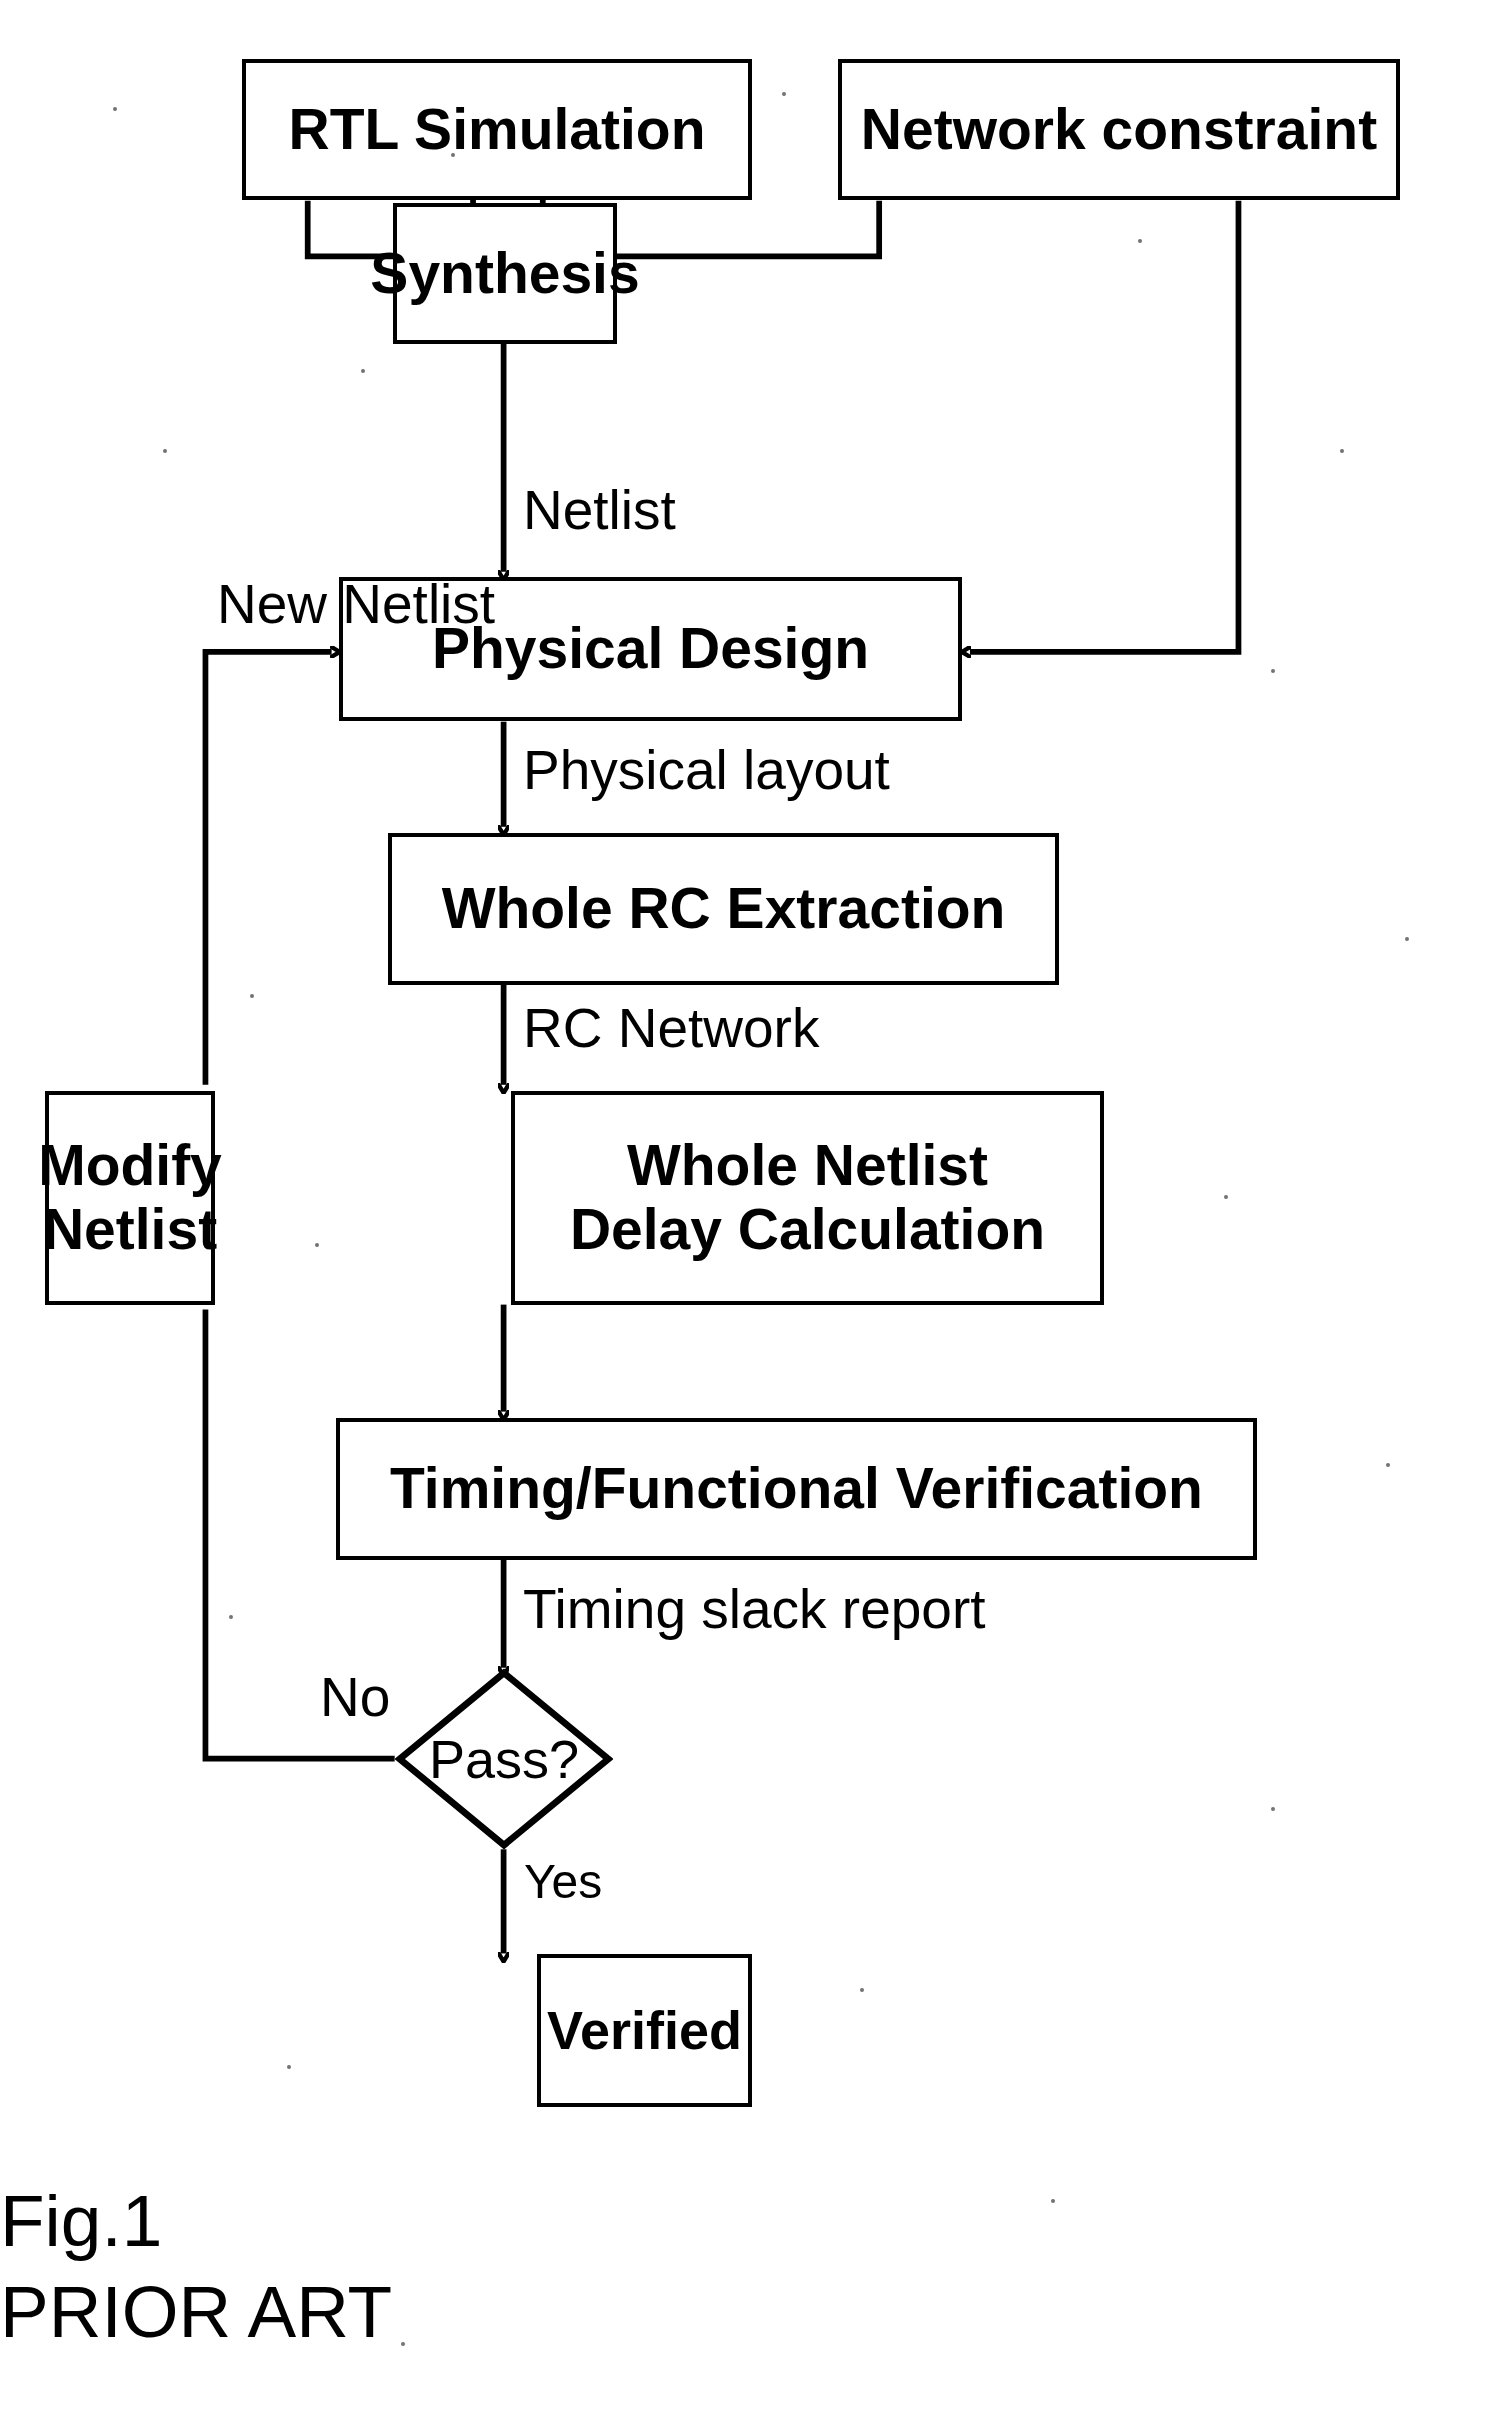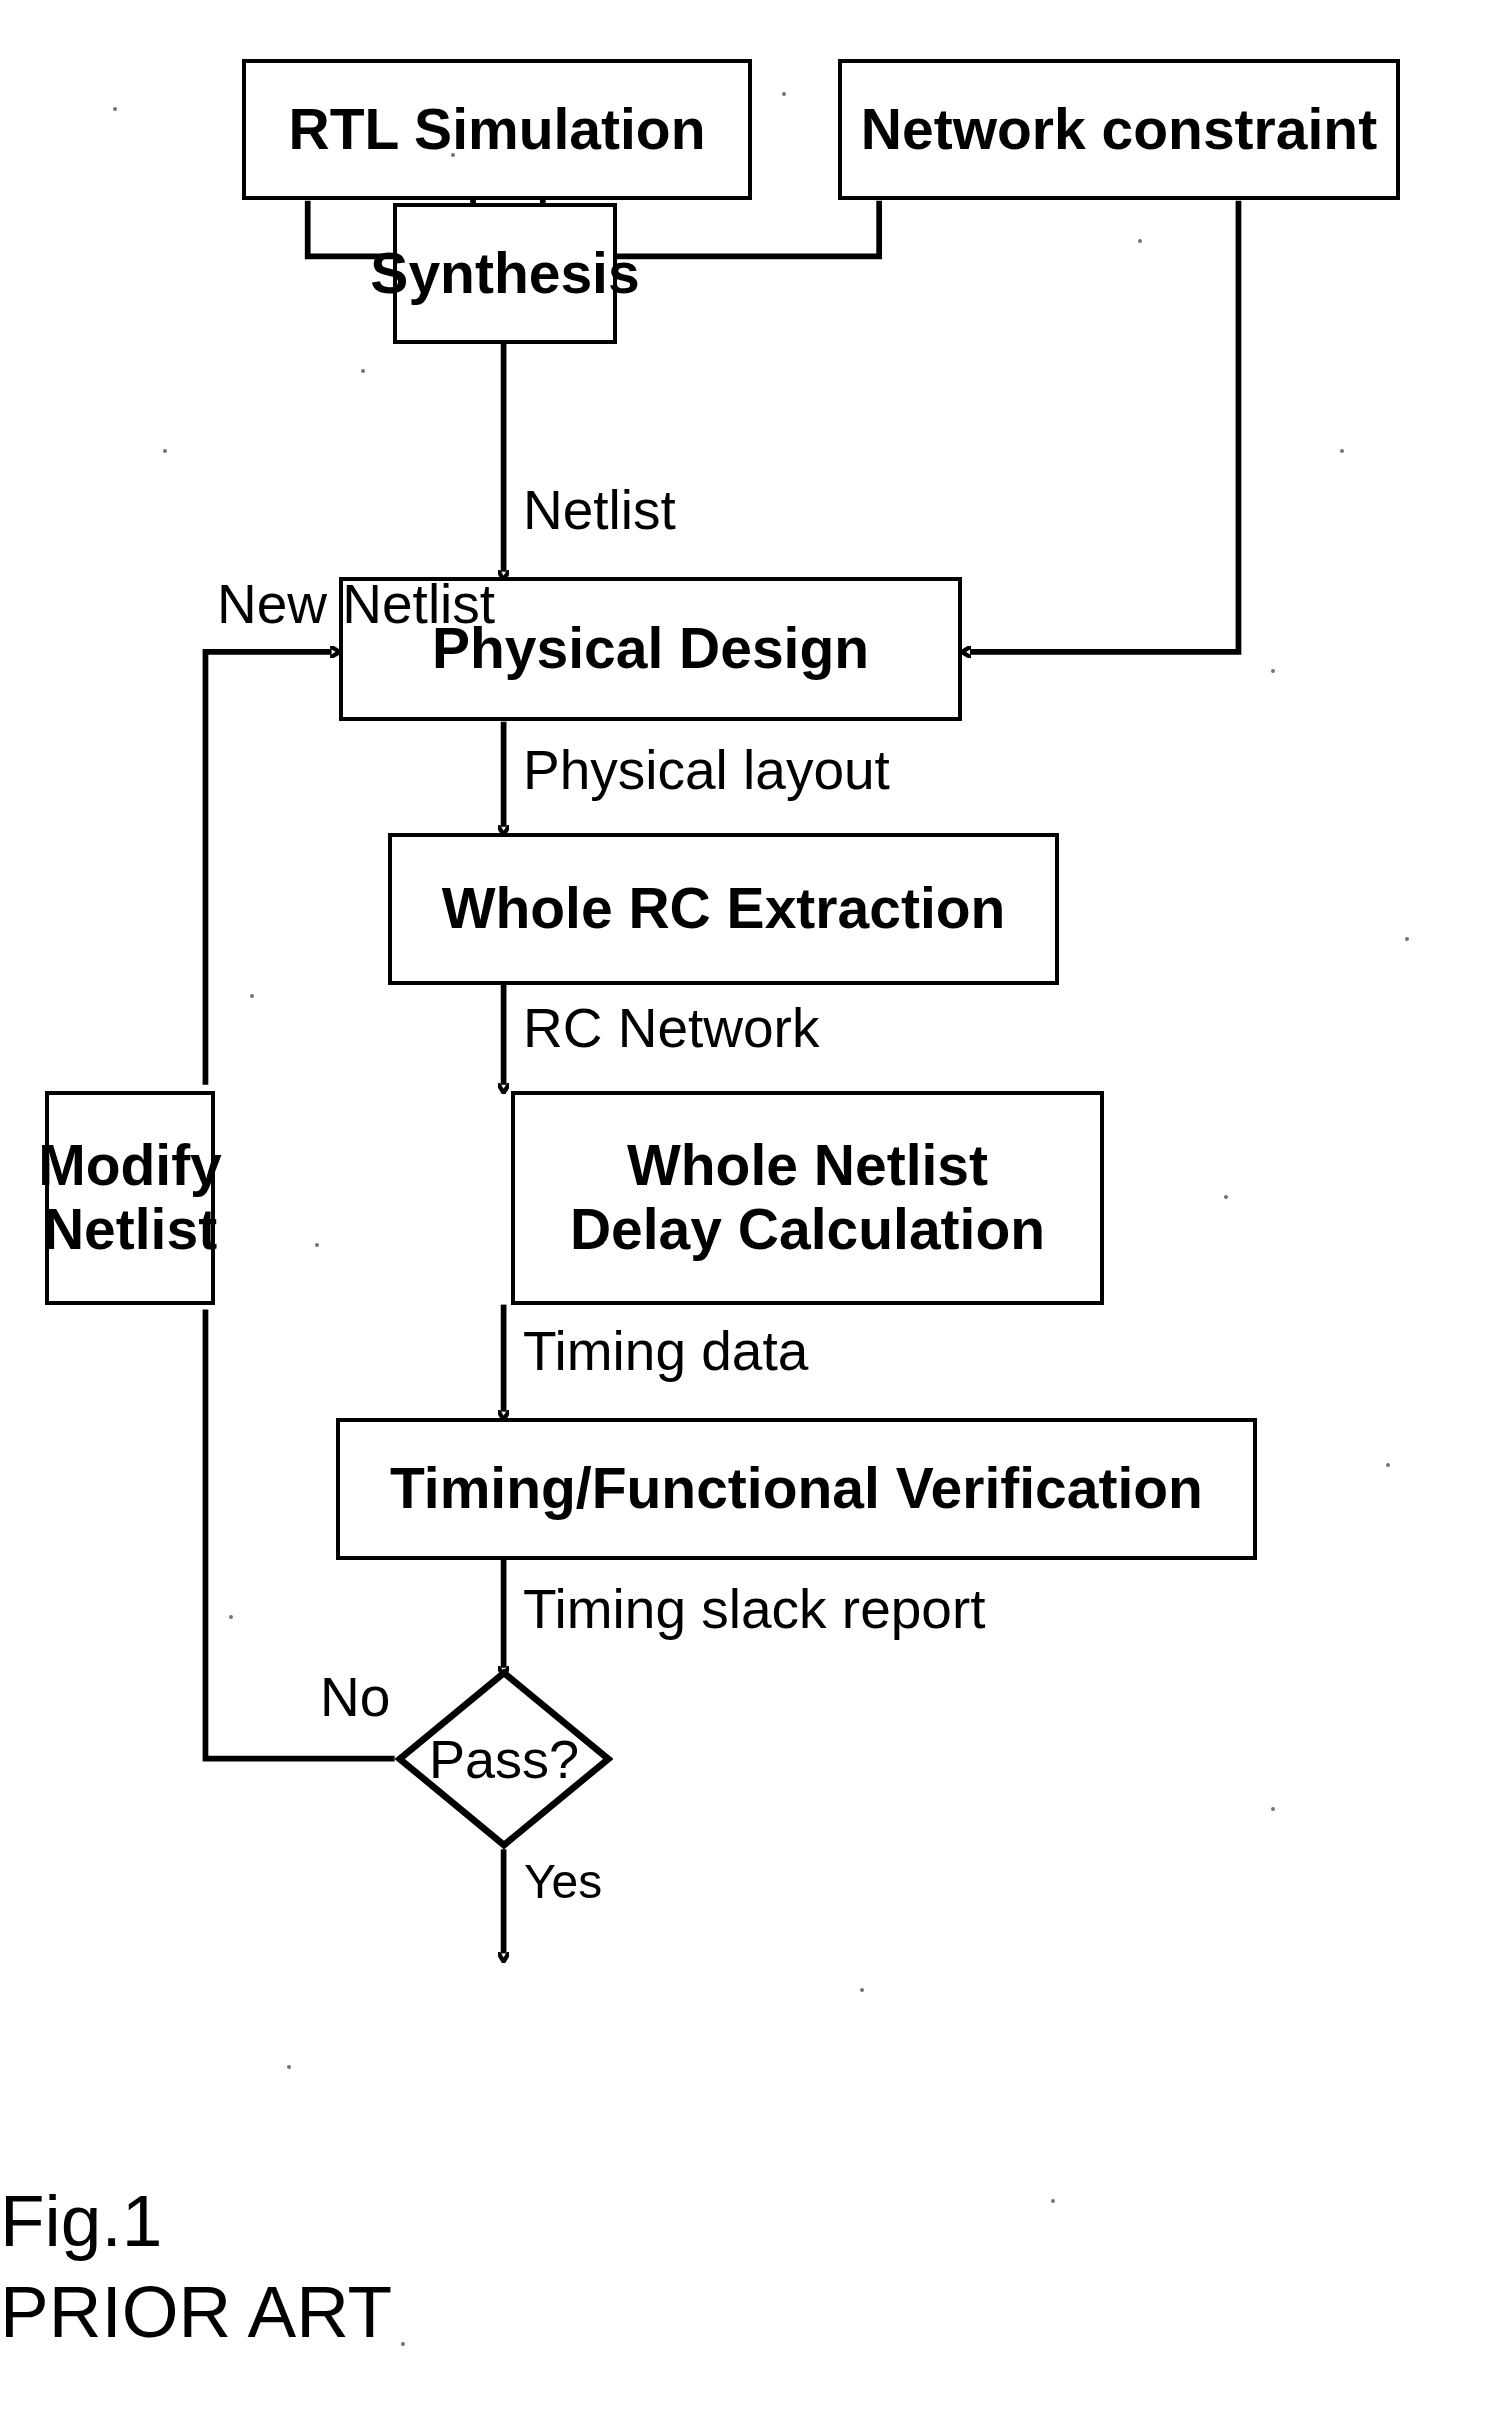--- a/index.html
+++ b/index.html
@@ -151,30 +151,32 @@
 
   <div class="diamond-wrap" style="left:395px; top:1668px; width:218px; height:182px;">
     <svg width="218" height="182" viewBox="0 0 228 190">
       <polygon points="114,5 223,95 114,185 5,95" fill="#ffffff" stroke="#000000" stroke-width="7"></polygon>
     </svg>
     <div class="diamond-text" style="font-size:54px;">
       <span>Pass?</span>
     </div>
   </div>
 
+  <div class="node-box" style="left:537px; top:1954px; width:215px; height:153px; font-size:54px;">
+    <span class="node-label">Verified</span>
+  </div>
 
   <div class="edge-label" style="left:523px; top:478px; font-size:55px;">Netlist</div>
 
   <div class="edge-label" style="left:217px; top:572px; font-size:55px;">New Netlist</div>
 
   <div class="edge-label" style="left:523px; top:738px; font-size:55px;">Physical layout</div>
 
   <div class="edge-label" style="left:523px; top:996px; font-size:55px;">RC Network</div>
 
-  <div class="edge-label" style="left:523px; top:1319px; font-size:55px;">Timing data</div>
 
   <div class="edge-label" style="left:523px; top:1577px; font-size:55px;">Timing slack report</div>
 
   <div class="edge-label" style="left:320px; top:1665px; font-size:55px;">No</div>
 
   <div class="edge-label" style="left:524px; top:1854px; font-size:48px;">Yes</div>
 
   <div class="caption" style="left:0; top:2179px; font-size:73px;">Fig.1</div>
 
   <div class="caption" style="left:0; top:2270px; font-size:73px;">PRIOR ART</div>

